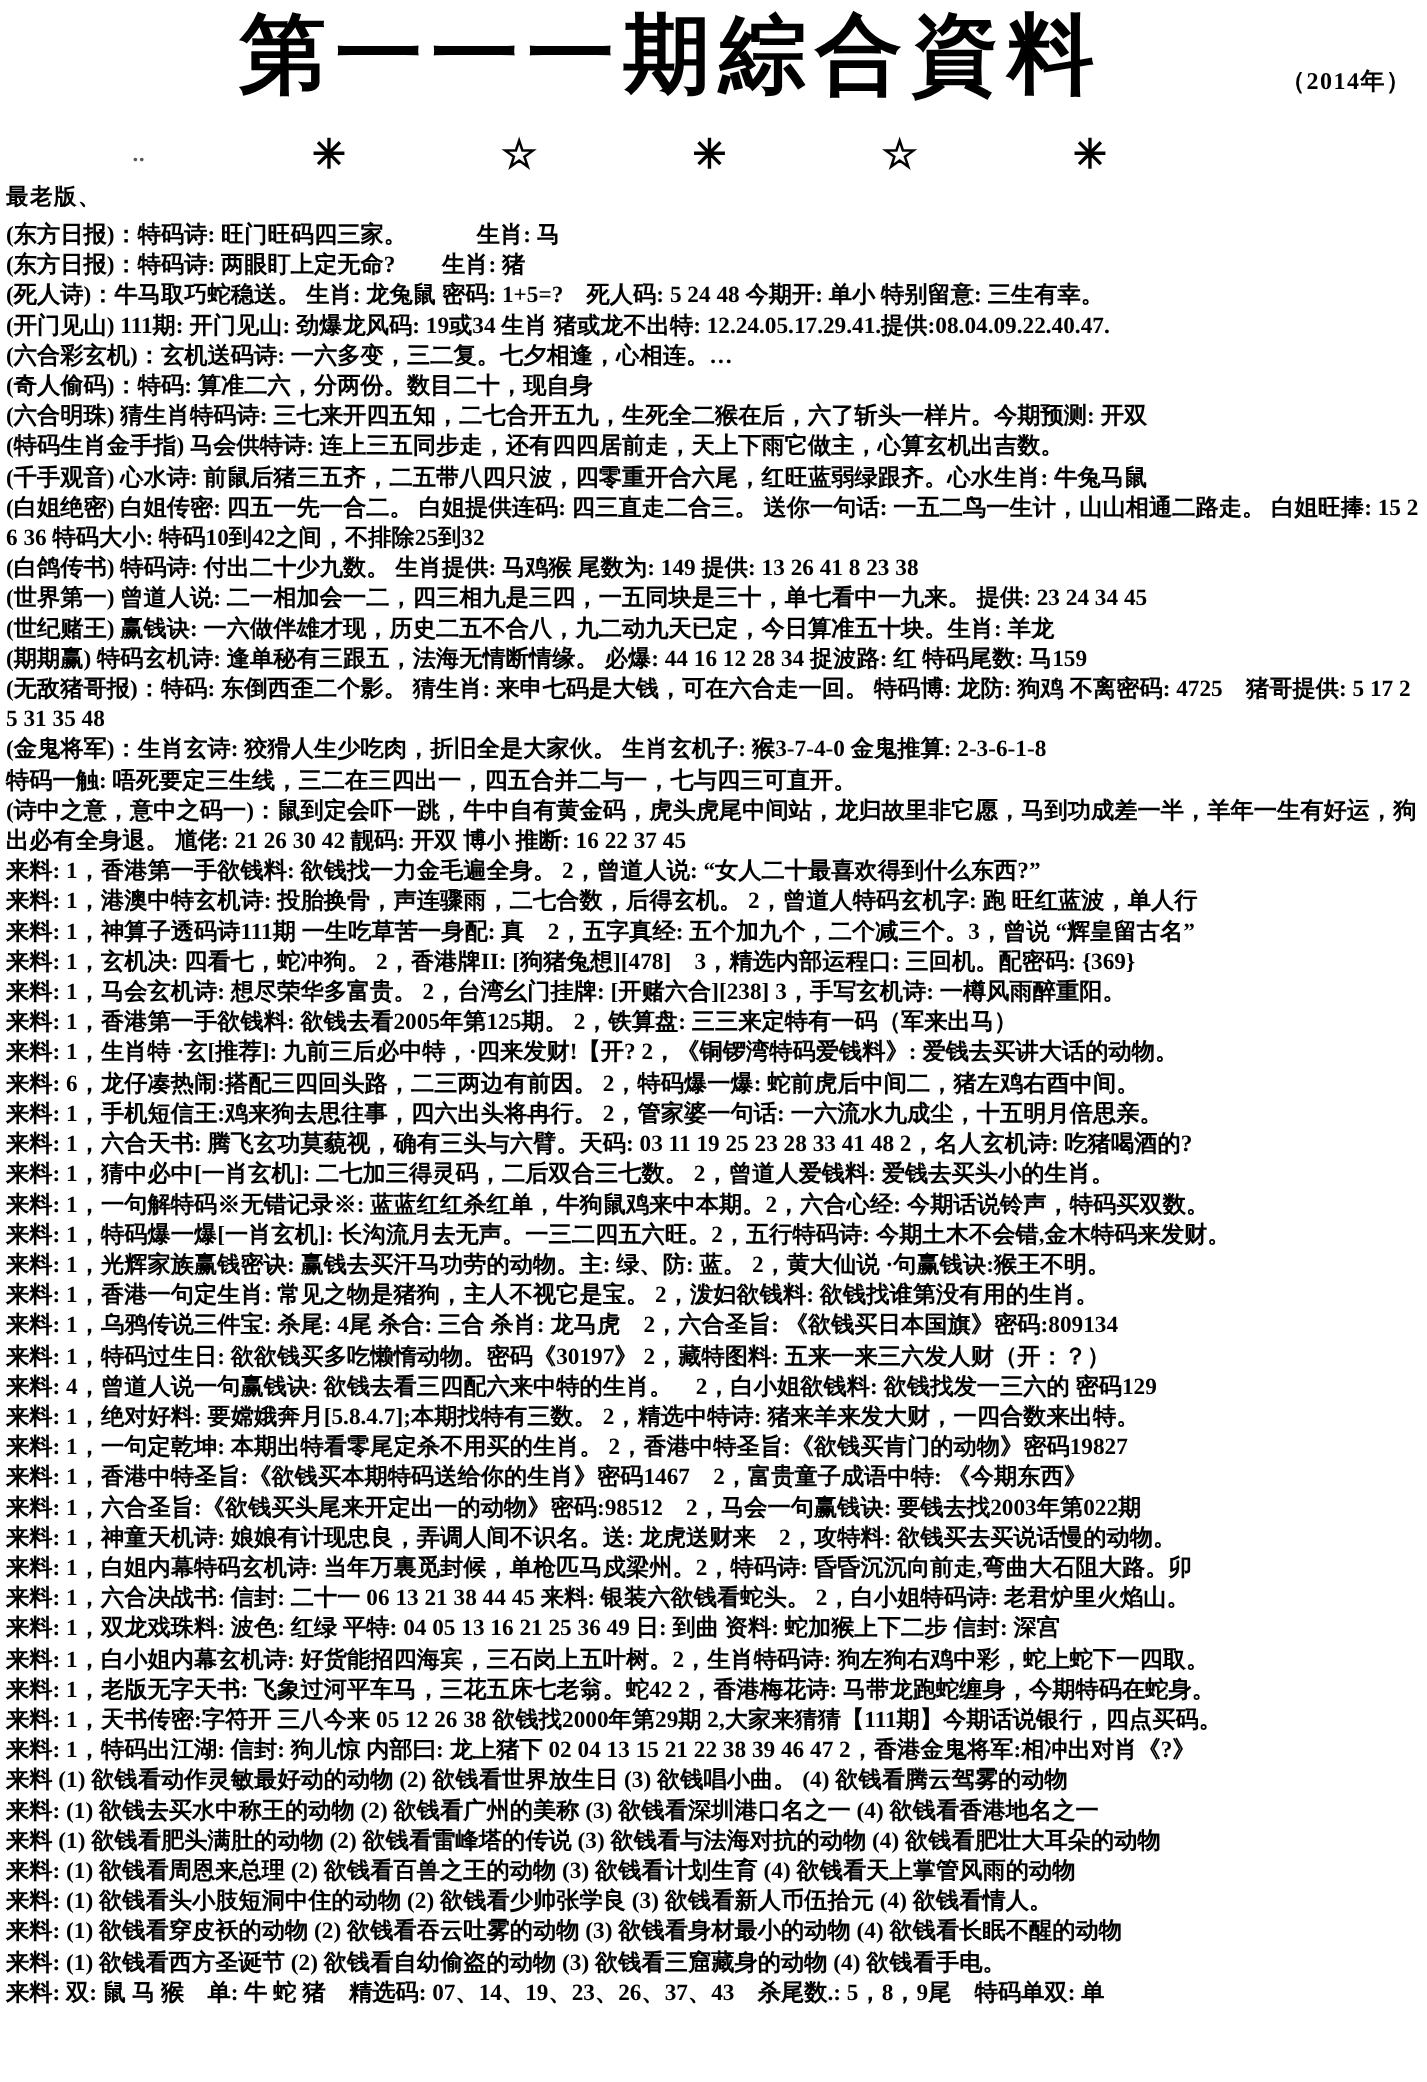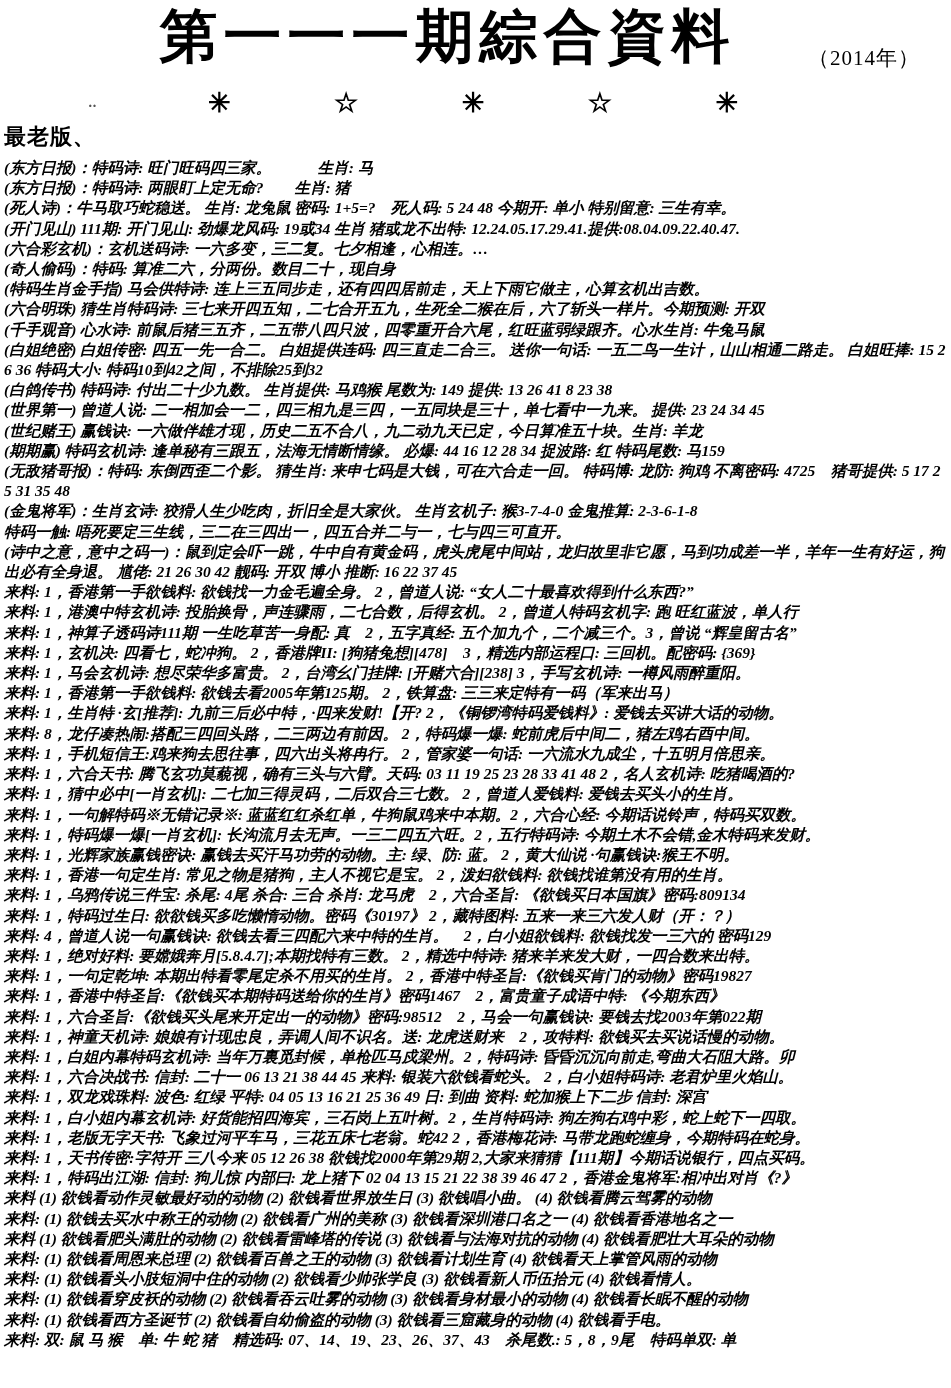--- a/index.html
+++ b/index.html
@@ -22,24 +22,24 @@
     text-align:center;
     font-size:58px;
     font-weight:900;
     letter-spacing:6px;
     line-height:1.0;
     transform:translateX(-28px);
     white-space:nowrap;
   }
   .year-note{
     position:absolute;
-    right:31px;
+    right:10px;
     top:44px;
-    font-size:21px;
-    font-weight:400;
+    font-size:16px;
+    font-weight:700;
     letter-spacing:1px;
   }
   .stars-row{
     position:relative;
     width:530px;
     margin:-8px 0 0 208px;
     display:flex;
     justify-content:space-between;
     font-size:27px;
     font-weight:700;
@@ -48,36 +48,35 @@
   }
   .dots-mark{
     position:absolute;
     left:-120px;
     top:0;
     font-size:13px;
     color:#555;
     letter-spacing:2px;
   }
   .edition{
-    font-size:22px;
+    font-size:15px;
     font-weight:700;
     padding:2px 0 4px 4px;
     letter-spacing:1px;
   }
   .content{
     padding:2px 3px 0 4px;
   }
   .line{
     font-size:15.5px;
     font-weight:700;
     line-height:20.2px;
     letter-spacing:0;
     white-space:normal;
     word-break:break-all;
-    font-style:italic;
   }
 </style>
 </head>
 <body>
 
 <div class="page">
 
   <div class="title-row">
     <h1 class="main-title">第一一一期綜合資料</h1>
     <span class="year-note">（2014年）</span>
@@ -94,40 +93,40 @@
 
   <div class="edition">最老版、</div>
 
   <main class="content" id="content">
       <div class="line">(东方日报)：特码诗: 旺门旺码四三家。　　　生肖: 马</div>
       <div class="line">(东方日报)：特码诗: 两眼盯上定无命?　　生肖: 猪</div>
       <div class="line">(死人诗)：牛马取巧蛇稳送。 生肖: 龙兔鼠 密码: 1+5=?　死人码: 5 24 48 今期开: 单小 特别留意: 三生有幸。</div>
       <div class="line">(开门见山) 111期: 开门见山: 劲爆龙风码: 19或34 生肖 猪或龙不出特: 12.24.05.17.29.41.提供:08.04.09.22.40.47.</div>
       <div class="line">(六合彩玄机)：玄机送码诗: 一六多变，三二复。七夕相逢，心相连。…</div>
       <div class="line">(奇人偷码)：特码: 算准二六，分两份。数目二十，现自身</div>
+      <div class="line">(六合明珠) 猜生肖特码诗: 三七来开四五知，二七合开五九，生死全二猴在后，六了斩头一样片。今期预测: 开双</div>
       <div class="line">(特码生肖金手指) 马会供特诗: 连上三五同步走，还有四四居前走，天上下雨它做主，心算玄机出吉数。</div>
-      <div class="line">(六合明珠) 猜生肖特码诗: 三七来开四五知，二七合开五九，生死全二猴在后，六了斩头一样片。今期预测: 开双</div>
       <div class="line">(千手观音) 心水诗: 前鼠后猪三五齐，二五带八四只波，四零重开合六尾，红旺蓝弱绿跟齐。心水生肖: 牛兔马鼠</div>
       <div class="line">(白姐绝密) 白姐传密: 四五一先一合二。 白姐提供连码: 四三直走二合三。 送你一句话: 一五二鸟一生计，山山相通二路走。 白姐旺捧: 15 26 36 特码大小: 特码10到42之间，不排除25到32</div>
       <div class="line">(白鸽传书) 特码诗: 付出二十少九数。 生肖提供: 马鸡猴 尾数为: 149 提供: 13 26 41 8 23 38</div>
       <div class="line">(世界第一) 曾道人说: 二一相加会一二，四三相九是三四，一五同块是三十，单七看中一九来。 提供: 23 24 34 45</div>
       <div class="line">(世纪赌王) 赢钱诀: 一六做伴雄才现，历史二五不合八，九二动九天已定，今日算准五十块。生肖: 羊龙</div>
       <div class="line">(期期赢) 特码玄机诗: 逢单秘有三跟五，法海无情断情缘。 必爆: 44 16 12 28 34 捉波路: 红 特码尾数: 马159</div>
       <div class="line">(无敌猪哥报)：特码: 东倒西歪二个影。 猜生肖: 来申七码是大钱，可在六合走一回。 特码博: 龙防: 狗鸡 不离密码: 4725　猪哥提供: 5 17 25 31 35 48</div>
       <div class="line">(金鬼将军)：生肖玄诗: 狡猾人生少吃肉，折旧全是大家伙。 生肖玄机子: 猴3-7-4-0 金鬼推算: 2-3-6-1-8</div>
       <div class="line">特码一触: 唔死要定三生线，三二在三四出一，四五合并二与一，七与四三可直开。</div>
       <div class="line">(诗中之意，意中之码一)：鼠到定会吓一跳，牛中自有黄金码，虎头虎尾中间站，龙归故里非它愿，马到功成差一半，羊年一生有好运，狗出必有全身退。 馗佬: 21 26 30 42 靓码: 开双 博小 推断: 16 22 37 45</div>
       <div class="line">来料: 1，香港第一手欲钱料: 欲钱找一力金毛遍全身。 2，曾道人说: “女人二十最喜欢得到什么东西?”</div>
       <div class="line">来料: 1，港澳中特玄机诗: 投胎换骨，声连骤雨，二七合数，后得玄机。 2，曾道人特码玄机字: 跑 旺红蓝波，单人行</div>
       <div class="line">来料: 1，神算子透码诗111期 一生吃草苦一身配: 真　2，五字真经: 五个加九个，二个减三个。3，曾说 “辉皇留古名”</div>
       <div class="line">来料: 1，玄机决: 四看七，蛇冲狗。 2，香港牌II: [狗猪兔想][478]　3，精选内部运程口: 三回机。配密码: {369}</div>
       <div class="line">来料: 1，马会玄机诗: 想尽荣华多富贵。 2，台湾幺门挂牌: [开赌六合][238] 3，手写玄机诗: 一樽风雨醉重阳。</div>
       <div class="line">来料: 1，香港第一手欲钱料: 欲钱去看2005年第125期。 2，铁算盘: 三三来定特有一码（军来出马）</div>
       <div class="line">来料: 1，生肖特 ·玄[推荐]: 九前三后必中特，·四来发财!【开? 2，《铜锣湾特码爱钱料》: 爱钱去买讲大话的动物。</div>
-      <div class="line">来料: 8，龙仔凑热闹:搭配三四回头路，二三两边有前因。 2，特码爆一爆: 蛇前虎后中间二，猪左鸡右酉中间。</div>
+      <div class="line">来料: 6，龙仔凑热闹:搭配三四回头路，二三两边有前因。 2，特码爆一爆: 蛇前虎后中间二，猪左鸡右酉中间。</div>
       <div class="line">来料: 1，手机短信王:鸡来狗去思往事，四六出头将冉行。 2，管家婆一句话: 一六流水九成尘，十五明月倍思亲。</div>
       <div class="line">来料: 1，六合天书: 腾飞玄功莫藐视，确有三头与六臂。天码: 03 11 19 25 23 28 33 41 48 2，名人玄机诗: 吃猪喝酒的?</div>
       <div class="line">来料: 1，猜中必中[一肖玄机]: 二七加三得灵码，二后双合三七数。 2，曾道人爱钱料: 爱钱去买头小的生肖。</div>
       <div class="line">来料: 1，一句解特码※无错记录※: 蓝蓝红红杀红单，牛狗鼠鸡来中本期。2，六合心经: 今期话说铃声，特码买双数。</div>
       <div class="line">来料: 1，特码爆一爆[一肖玄机]: 长沟流月去无声。一三二四五六旺。2，五行特码诗: 今期土木不会错,金木特码来发财。</div>
       <div class="line">来料: 1，光辉家族赢钱密诀: 赢钱去买汗马功劳的动物。主: 绿、防: 蓝。 2，黄大仙说 ·句赢钱诀:猴王不明。</div>
       <div class="line">来料: 1，香港一句定生肖: 常见之物是猪狗，主人不视它是宝。 2，泼妇欲钱料: 欲钱找谁第没有用的生肖。</div>
       <div class="line">来料: 1，乌鸦传说三件宝: 杀尾: 4尾 杀合: 三合 杀肖: 龙马虎　2，六合圣旨: 《欲钱买日本国旗》密码:809134</div>
       <div class="line">来料: 1，特码过生日: 欲欲钱买多吃懒惰动物。密码《30197》 2，藏特图料: 五来一来三六发人财（开：？）</div>
       <div class="line">来料: 4，曾道人说一句赢钱诀: 欲钱去看三四配六来中特的生肖。　2，白小姐欲钱料: 欲钱找发一三六的 密码129</div>

